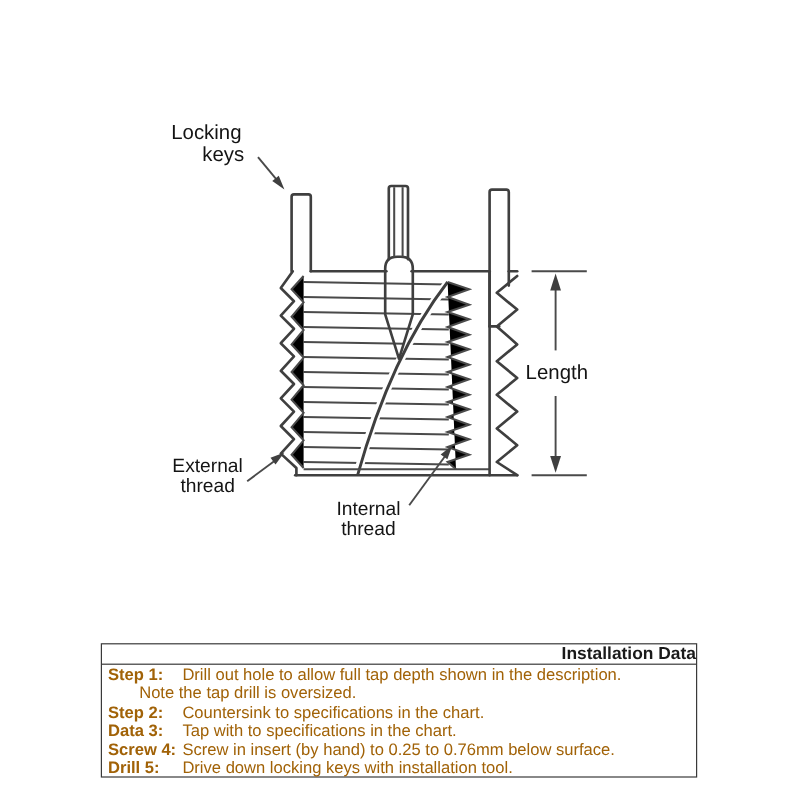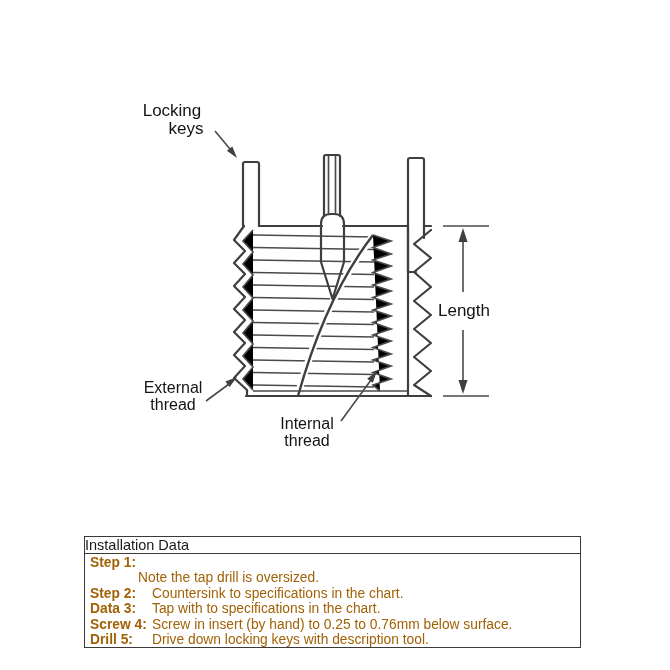--- a/index.html
+++ b/index.html
@@ -17,27 +17,27 @@
   .lbl{fill:#141414;font-size:17px;}
   .lbl2{fill:#141414;font-size:16px;}
   svg text{text-anchor:middle;}
   
   #install-table{
     position:absolute;left:84px;top:536px;width:497px;height:112px;
     border:1.5px solid #3a3a3a;box-sizing:border-box;background:#ffffff;
   }
   #install-table .hdr{
     height:16px;border-bottom:1.5px solid #3a3a3a;box-sizing:content-box;
-    text-align:left;font-weight:normal;font-size:14.5px;line-height:16px;color:#1a1a1a;
+    text-align:right;font-weight:bold;font-size:14.5px;line-height:16px;color:#1a1a1a;
   }
   #steps{padding:1px 3px 0 5px;font-size:13.8px;line-height:15.4px;color:#a16207;}
   .step-row{display:flex;}
   .step-label{flex:0 0 62px;font-weight:bold;white-space:nowrap;}
   .step-text{flex:1;}
-  .step-note{margin-left:48px;}
+  .step-note{margin-left:26px;}
 </style>
 </head>
 <body>
 
 <div id="stage">
 
   <svg id="diagram-svg" width="670" height="525" viewBox="0 0 670 525">
 
     <g class="thin">
       <line x1="253" y1="235" x2="374" y2="237"></line>
@@ -108,34 +108,35 @@
     <text class="lbl2" x="173" y="410">thread</text>
     <text class="lbl2" x="307" y="429">Internal</text>
     <text class="lbl2" x="307" y="446">thread</text>
   </svg>
 
   <div id="install-table">
     <div class="hdr">Installation Data</div>
     <div id="steps">
       <div class="step-row">
         <span class="step-label">Step 1:</span>
+        <span class="step-text">Drill out hole to allow full tap depth shown in the description.</span>
       </div>
       <div class="step-note">Note the tap drill is oversized.</div>
       <div class="step-row">
         <span class="step-label">Step 2:</span>
         <span class="step-text">Countersink to specifications in the chart.</span>
       </div>
       <div class="step-row">
         <span class="step-label">Data 3:</span>
         <span class="step-text">Tap with to specifications in the chart.</span>
       </div>
       <div class="step-row">
         <span class="step-label">Screw 4:</span>
         <span class="step-text">Screw in insert (by hand) to 0.25 to 0.76mm below surface.</span>
       </div>
       <div class="step-row">
         <span class="step-label">Drill 5:</span>
-        <span class="step-text">Drive down locking keys with description tool.</span>
+        <span class="step-text">Drive down locking keys with installation tool.</span>
       </div>
     </div>
   </div>
 
 </div>
 
 </body></html>

